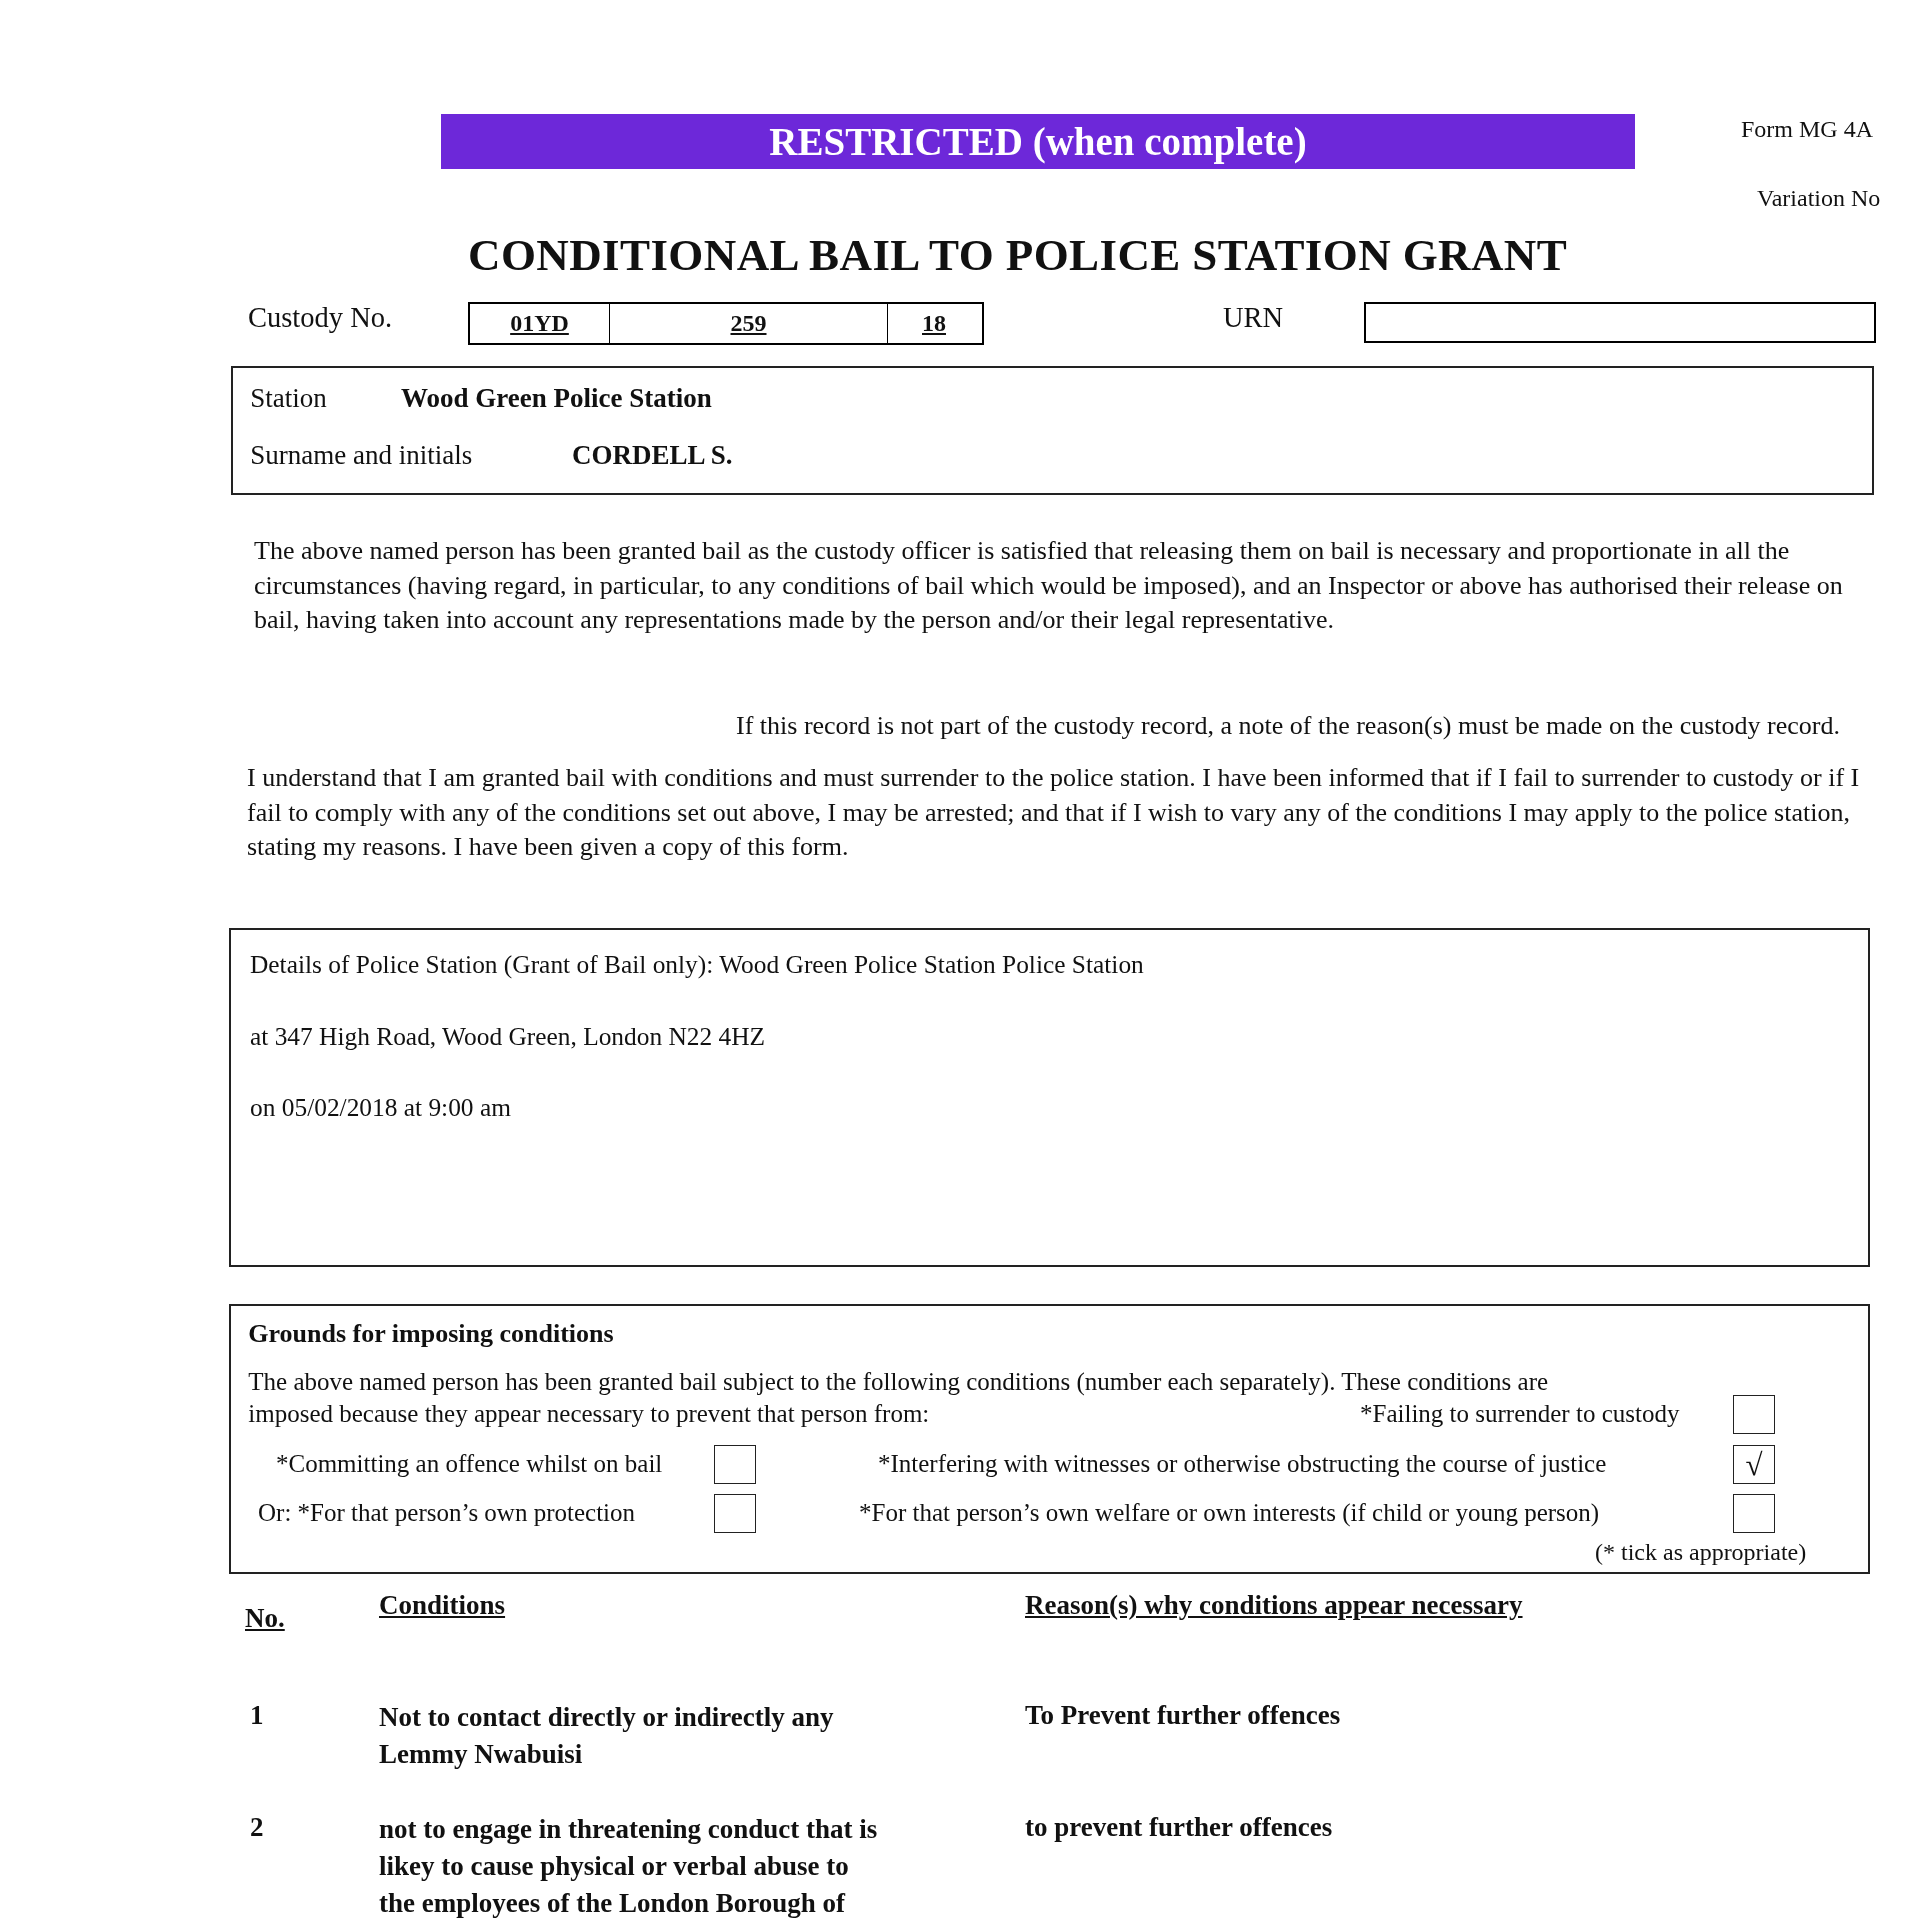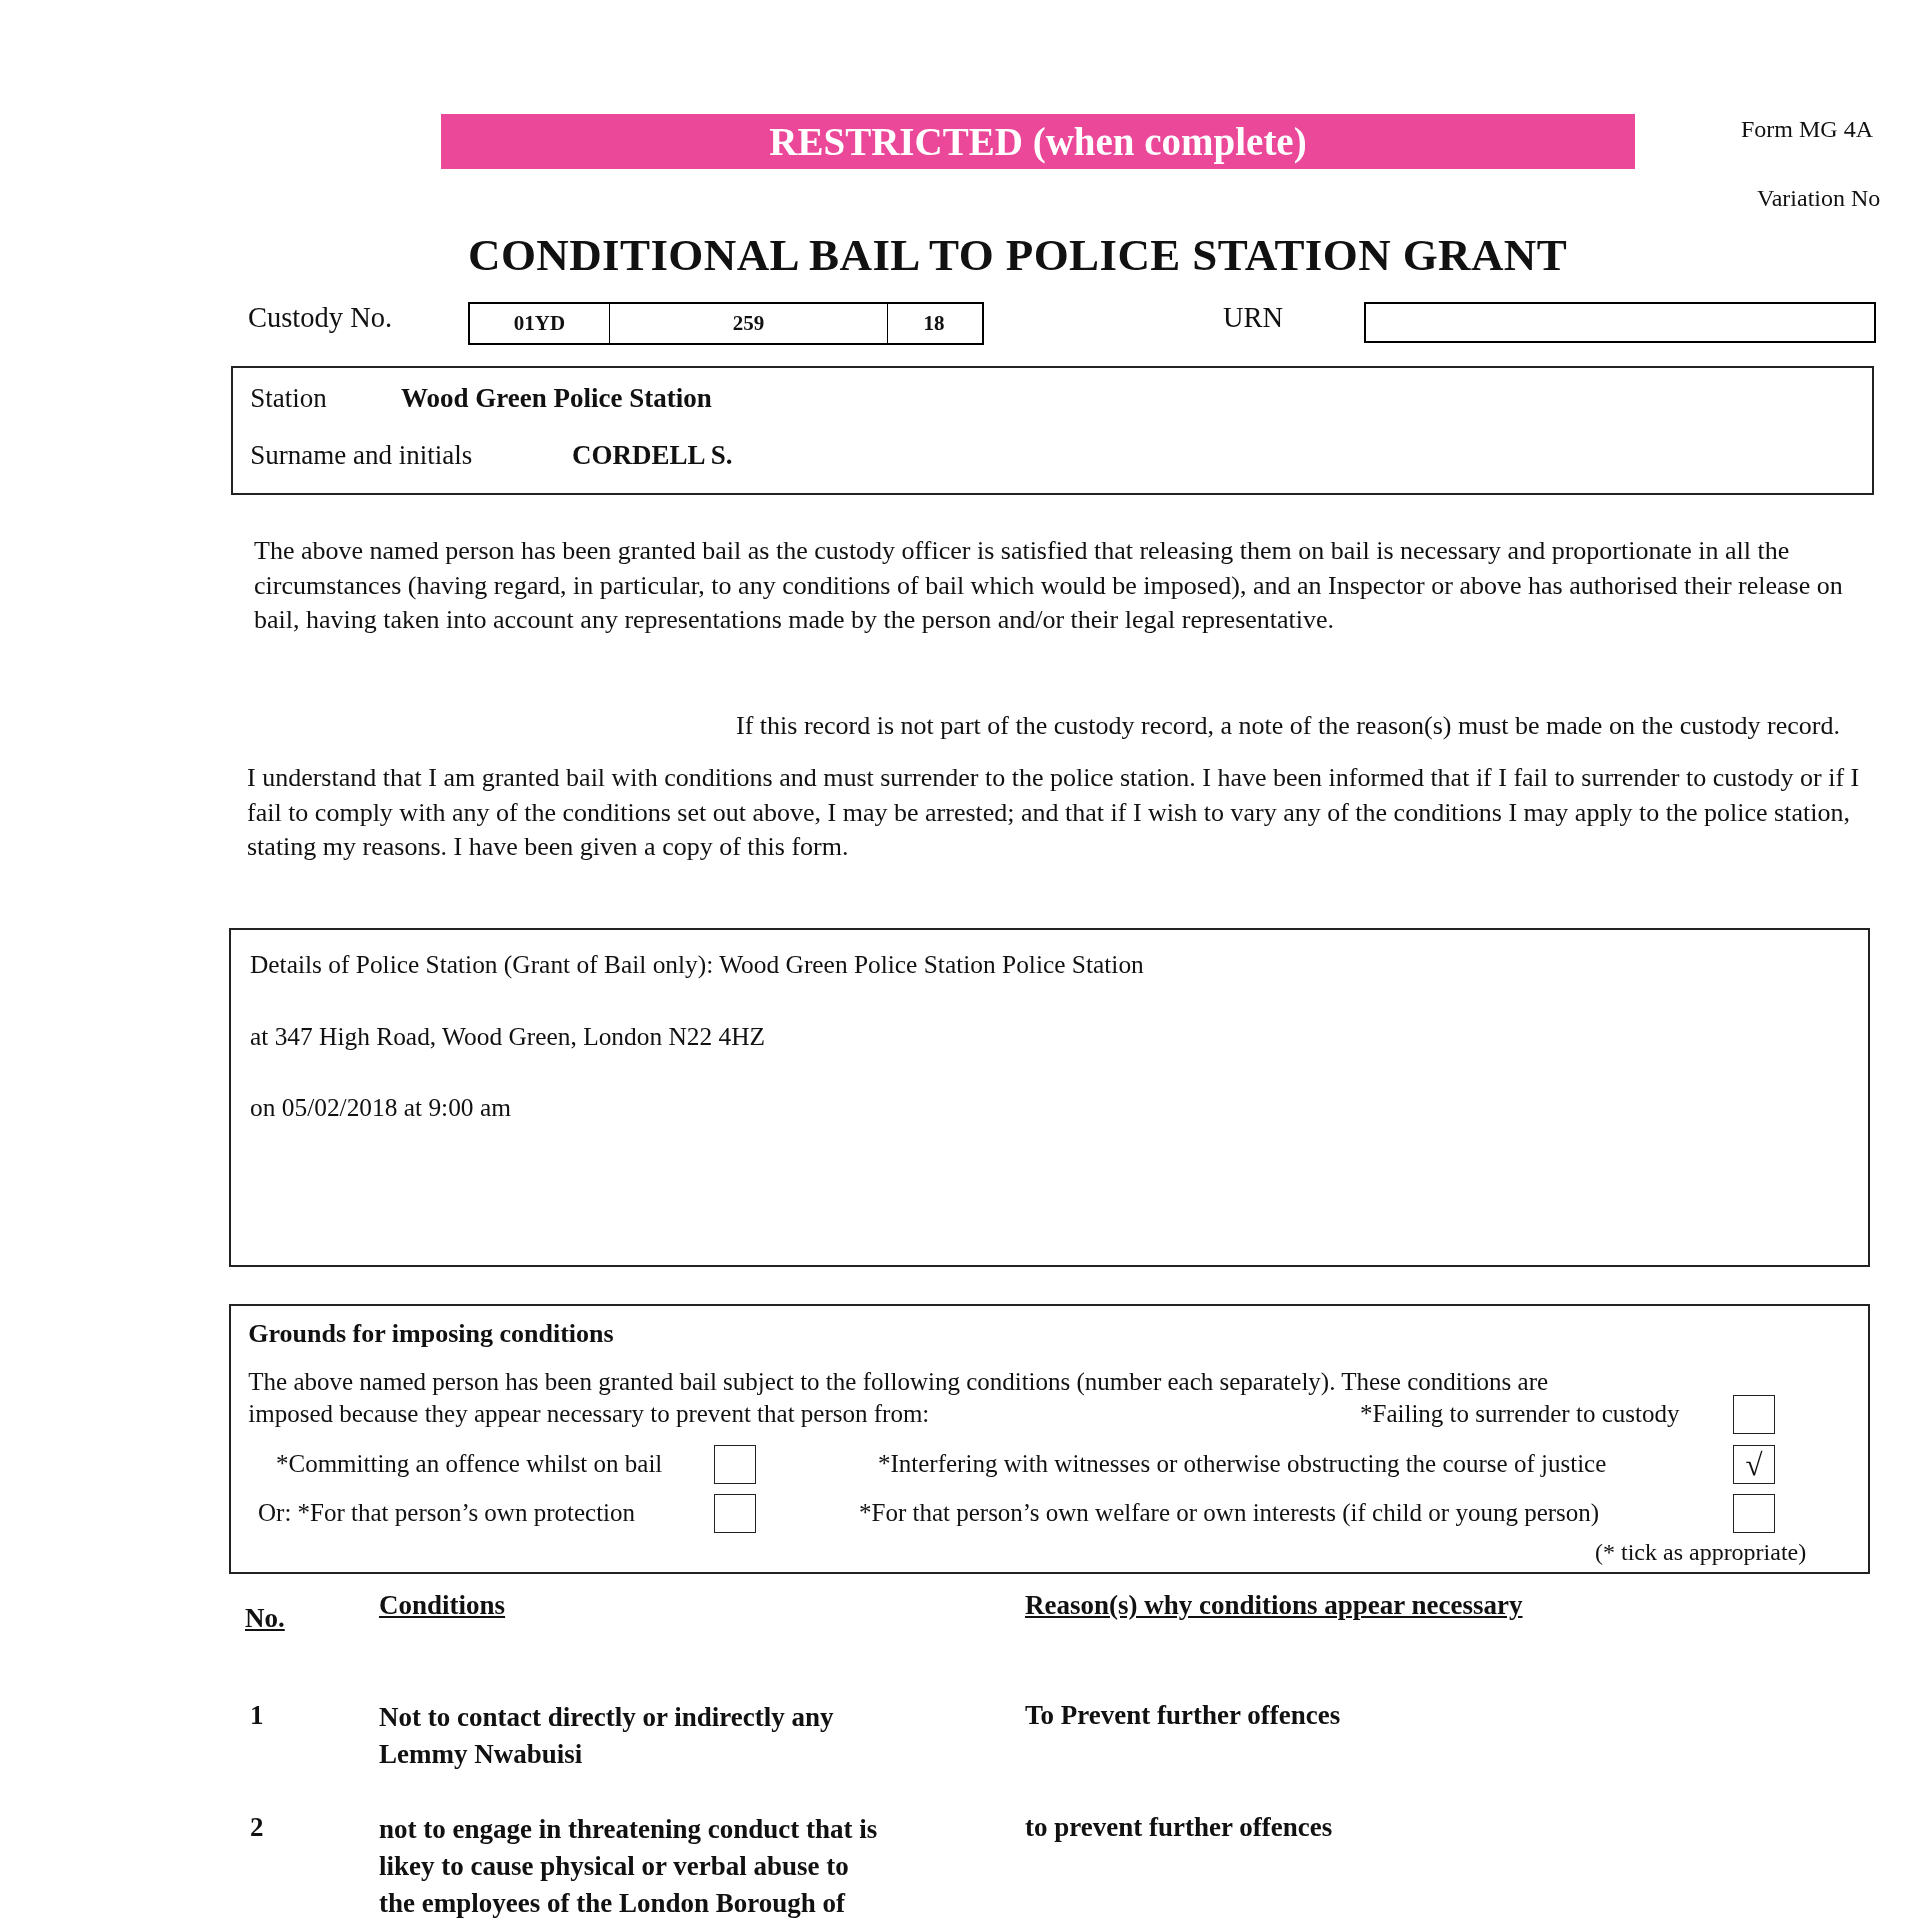--- a/index.html
+++ b/index.html
@@ -1,28 +1,28 @@
 <!DOCTYPE html>
 <html style="font-size:6.2px"><head>
 <meta charset="utf-8">
 <style>
   html, body { margin: 0; padding: 0; background: #ffffff; }
   body { width: 1922px; height: 2710px; position: relative; overflow: hidden;
          font-family: "Liberation Serif", "DejaVu Serif", serif; color: #111; }
   .abs { position: absolute; }
   .t { font-size: 27px; line-height: 1.25; }
   .b { font-weight: bold; }
-  .restricted-bar { left: 441px; top: 114px; width: 1194px; height: 55px; background: #ec4899;
+  .restricted-bar { left: 441px; top: 114px; width: 1194px; height: 55px; background: #6d28d9;
     color: #fff; font-weight: bold; font-size: 39px; display: flex; align-items: center; justify-content: center; }
   .form-code { left: 1741px; top: 116px; font-size: 24px; }
   .variation { left: 1757px; top: 185px; font-size: 24px; }
   .title { left: 468px; top: 229px; font-size: 45px; font-weight: bold; letter-spacing: 0.4px; }
   .custody-label { left: 248px; top: 302px; font-size: 28.5px; }
   .custody-box { left: 468px; top: 302px; width: 512px; height: 39px; border: 2.3px solid #000; display: flex; }
-  .custody-box > div { display: flex; align-items: center; justify-content: center; font-weight: bold; font-size: 21px; border-right: 1.5px solid #000; height: 100%; }
+  .custody-box > div { display: flex; align-items: center; justify-content: center; font-weight: bold; font-size: 24px; border-right: 1.5px solid #000; height: 100%; text-decoration: underline; }
   .custody-box > div:last-child { border-right: none; }
   .urn-label { left: 1223px; top: 302px; font-size: 28.5px; }
   .urn-box { left: 1364px; top: 302px; width: 508px; height: 37px; border: 2.3px solid #000; }
   .box { border: 2.3px solid #222; box-sizing: border-box; }
   .station-box { left: 231px; top: 366px; width: 1643px; height: 129px; padding-left: 47px; }
   .para { font-size: 26px; line-height: 1.33; }
   .checkbox { width: 42px; height: 39px; border: 1.9px solid #222; box-sizing: border-box; display: flex; align-items: center; justify-content: center; font-size: 31px; }
   .underline { text-decoration: underline; }
 </style>
 </head>

